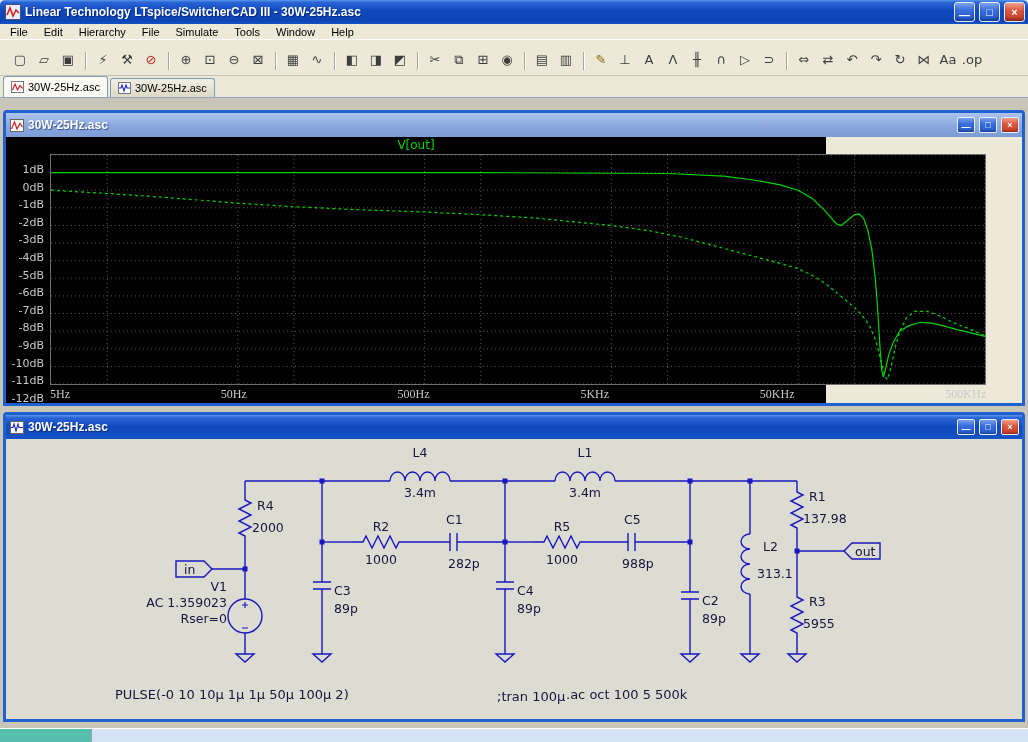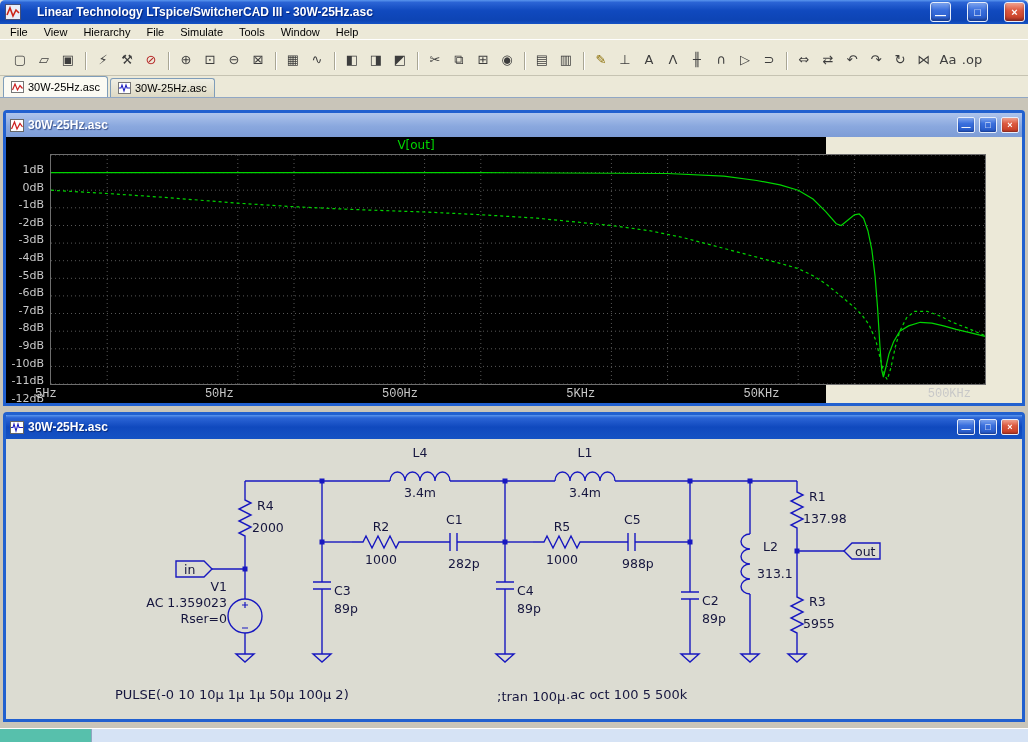--- a/index.html
+++ b/index.html
@@ -1,20 +1,20 @@
 <!DOCTYPE html>
 <html><head>
 <meta charset="utf-8">
 <style>
   *{margin:0;padding:0;box-sizing:border-box;}
   html,body{width:1028px;height:742px;overflow:hidden;}
   body{font-family:"Liberation Sans","DejaVu Sans",sans-serif;font-size:11px;background:#ece9d8;position:relative;color:#000;}
 
   
-  .titlebar{position:absolute;left:0;top:0;width:1028px;height:24px;display:flex;align-items:center;gap:16px;
+  .titlebar{position:absolute;left:0;top:0;width:1028px;height:24px;display:flex;align-items:center;gap:4px;
     padding:0 3px 0 5px;border-radius:5px 5px 0 0;
     background:linear-gradient(180deg,#5a96ee 0%,#2b64d5 10%,#1049be 45%,#0d44b4 85%,#1552c4 100%);}
   .title-text{flex:1;color:#fff;font-weight:bold;font-size:12px;text-shadow:1px 1px 1px #00227a;white-space:nowrap;overflow:hidden;}
   .winbtn{width:21px;height:20px;border:1px solid #e7eefb;border-radius:3px;color:#fff;font-size:11px;font-weight:bold;
     display:flex;align-items:center;justify-content:center;cursor:default;
     background:linear-gradient(180deg,#7da4ef 0%,#3a6fdd 40%,#2458c8 100%);box-shadow:inset 0 -2px 3px rgba(0,0,30,.35);}
   .winbtn.close{background:linear-gradient(180deg,#f1a28f 0%,#dd5a40 40%,#c43b22 100%);}
   .winbtn .low{position:relative;top:3px;}
   .appicon{width:16px;height:16px;flex:0 0 16px;}
 
@@ -58,22 +58,22 @@
   
   .wave-client{position:relative;width:820px;height:266px;background:#000;}
   .plot-title{position:absolute;left:0;top:1px;width:100%;text-align:center;color:#00d500;font-size:12px;font-family:"DejaVu Sans",sans-serif;}
   .ylab{position:absolute;top:17px;height:229px;display:flex;flex-direction:column;justify-content:space-between;
     font-size:11px;color:#c8c8c8;font-family:"DejaVu Sans",sans-serif;}
   .ylab.left{left:0;width:41px;align-items:flex-end;padding-right:3px;margin-top:16px;}
   .ylab.right{left:982px;width:34px;align-items:flex-start;padding-left:3px;}
   .ytick{display:block;height:0;line-height:0;}
   .plot-frame{position:absolute;left:44px;top:17px;width:936px;height:231px;border:1px solid #6e6e6e;background:#000;}
   #plot-svg{display:block;width:934px;height:229px;}
-  .xlab{position:absolute;left:29px;top:250px;width:936px;display:flex;justify-content:space-between;
-    font-size:12px;color:#c8c8c8;font-family:Liberation Mono, monospace;text-align:right;}
+  .xlab{position:absolute;left:44px;top:250px;width:936px;display:flex;justify-content:space-between;
+    font-size:12px;color:#c8c8c8;font-family:Liberation Serif, serif;text-align:right;}
 
   
   .schem-client{position:relative;width:1016px;height:280px;background:#dcdcd2;}
   #schematic-svg{display:block;width:1016px;height:280px;}
   .sch-txt{font-family:"DejaVu Sans",sans-serif;font-size:12.5px;fill:#16163e;}
   .sch-dir{font-size:13px;}
 
   
   .statusbar{position:absolute;left:0;top:728px;width:1028px;height:14px;background:#d6e3f5;border-top:1px solid #fff;display:flex;}
   .status-seg{width:92px;background:#57c0ac;border-right:1px solid #8fa6c0;}
@@ -94,21 +94,21 @@
       <span>□</span>
     </button>
   <button class="winbtn close">
       <span>×</span>
     </button>
 </div>
 
 <div class="menubar">
 
 <span class="menu-item">File</span>
-    <span class="menu-item">View</span>
+    <span class="menu-item">Edit</span>
     <span class="menu-item">Hierarchy</span>
     <span class="menu-item">File</span>
     <span class="menu-item">Simulate</span>
     <span class="menu-item">Tools</span>
     <span class="menu-item">Window</span>
     <span class="menu-item">Help</span>
   </div>
 
 <div class="toolbar">
 

